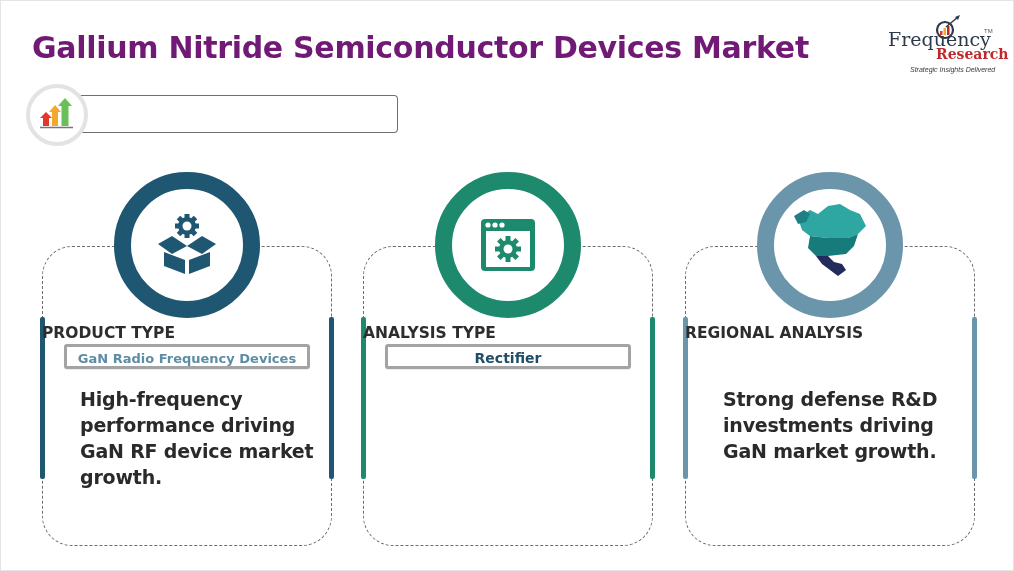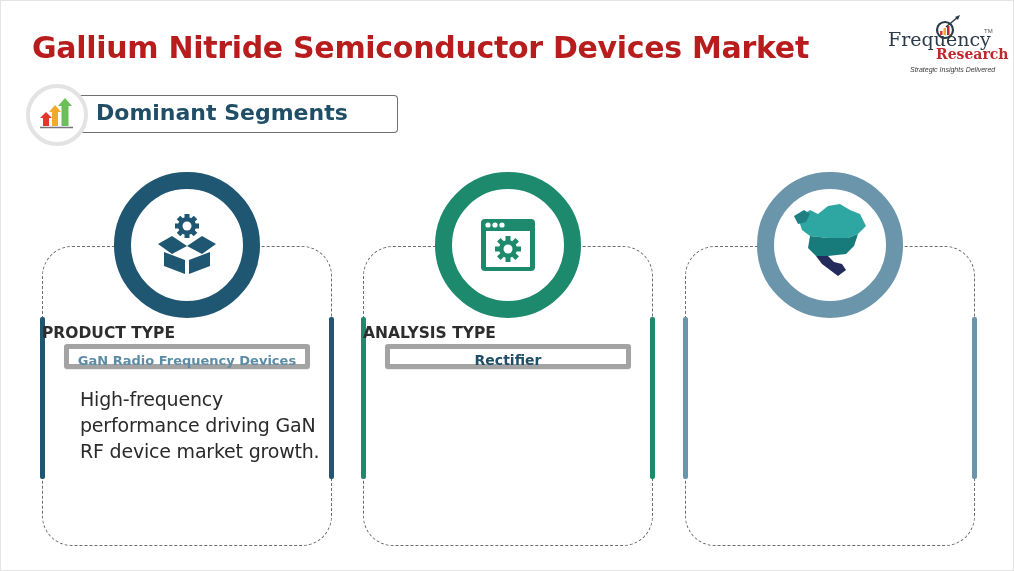--- a/index.html
+++ b/index.html
@@ -2,21 +2,21 @@
 <html><head>
 <meta charset="utf-8">
 <style>
   * { box-sizing: border-box; margin: 0; padding: 0; }
   html, body { width: 1014px; height: 571px; overflow: hidden; background: #ffffff; }
   body { position: relative; font-family: "DejaVu Sans", "Liberation Sans", sans-serif; }
   .frame { position: absolute; inset: 0; border: 1px solid #e4e4e4; }
 
   .title {
     position: absolute; left: 32px; top: 30px;
-    font-size: 30px; font-weight: bold; color: #b91c1c; letter-spacing: -0.3px;
+    font-size: 30px; font-weight: bold; color: #701a75; letter-spacing: -0.3px;
     white-space: nowrap;
   }
 
   .logo { position: absolute; left: 880px; top: 12px; width: 130px; height: 65px; }
   .logo .strat { position: absolute; left: 8px; top: 16px; font-family: "DejaVu Serif", "Liberation Serif", serif; font-size: 19px; color: #2b3b4a; }
   .logo .tm { position: absolute; left: 104px; top: 16px; font-size: 6px; color: #555; font-family: "Liberation Sans", sans-serif; }
   .logo .research { position: absolute; left: 56px; top: 34px; font-family: "DejaVu Serif", "Liberation Serif", serif; font-weight: bold; font-size: 14px; color: #c0282d; }
   .logo .tag { position: absolute; left: 30px; top: 54px; font-family: "Liberation Sans", sans-serif; font-style: italic; font-size: 7px; color: #3a3a3a; white-space: nowrap; }
   .logo .mag { position: absolute; left: 54px; top: 2px; }
 
@@ -35,27 +35,27 @@
   .card .ring {
     position: absolute; left: 72px; top: 0; width: 146px; height: 146px; border-radius: 50%;
     border: 17px solid #1f5671; background: #fff; display: flex; align-items: center; justify-content: center; z-index: 2;
   }
   .card .heading {
     position: absolute; left: 0; top: 152px; width: 290px; text-align: left;
     font-size: 15.5px; font-weight: bold; color: #2d2d2d; white-space: nowrap;
   }
   .card .pill {
     position: absolute; left: 22px; top: 172px; width: 246px; height: 25px;
-    border: 5px solid #a3a3a3; border-radius: 3px; background: #fff;
+    border: 3px solid #a3a3a3; border-radius: 3px; background: #fff;
     text-align: center; font-size: 14px; font-weight: bold; line-height: 23px; white-space: nowrap;
     box-shadow: 0 1px 1px rgba(0,0,0,0.08);
   }
   .card .desc {
     position: absolute; left: 38px; top: 214px; width: 240px;
-    font-size: 19px; font-weight: normal; color: #2a2a2a; line-height: 26px; letter-spacing: -0.2px;
+    font-size: 19px; font-weight: bold; color: #2a2a2a; line-height: 26px; letter-spacing: -0.2px;
   }
 
   .c1 { left: 42px; } .c2 { left: 363px; } .c3 { left: 685px; }
   .c1 .ring { border-color: #1f5671; } .c1 .bar-l, .c1 .bar-r { background: #1f5671; } .c1 .pill { color: #5d8ca5; font-size: 13px; }
   .c2 .ring { border-color: #1e8a6d; } .c2 .bar-l, .c2 .bar-r { background: #1e8a6d; } .c2 .pill { color: #1f4e66; }
   .c3 .ring { border-color: #6b95ab; } .c3 .bar-l, .c3 .bar-r { background: #6b95ab; } .c3 .pill { color: #3fb3c6; }
 </style>
 </head>
 <body>
 
@@ -81,21 +81,20 @@
 <div class="seg-badge">
   <div class="circle">
     <svg width="54" height="54" viewBox="0 0 54 54">
       <polygon points="10,30 16,24 22,30 19,30 19,38 13,38 13,30" fill="#e2372b"></polygon>
       <polygon points="19,24 25,17 31,24 28,24 28,38 22,38 22,24" fill="#f3a92c"></polygon>
       <polygon points="28,18 35,10 42,18 38.5,18 38.5,38 31.5,38 31.5,18" fill="#6bbf59"></polygon>
       <line x1="10" y1="39.5" x2="43" y2="39.5" stroke="#777" stroke-width="1.5"></line>
     </svg>
   </div>
   <div class="box"></div>
-  <span class="label">Dominant Segments</span>
 </div>
 
 <div class="card c1">
   <div class="dash"></div>
   <div class="bar-l"></div>
   <div class="bar-r"></div>
   <div class="ring">
     <svg width="74" height="74" viewBox="0 0 74 74">
       <g fill="#1f5671">
         <circle cx="37" cy="18" r="9"></circle>
@@ -158,13 +157,15 @@
   <div class="bar-l"></div>
   <div class="bar-r"></div>
   <div class="ring">
     <svg width="84" height="90" viewBox="0 0 84 90">
       <path d="M10,18 L22,10 L30,14 L40,6 L52,4 L62,10 L72,14 L78,26 L70,34 L60,38 L40,38 L22,36 L14,30 Z" fill="#2ea6a2"></path>
       <path d="M6,16 L16,10 L22,14 L18,22 L10,24 Z" fill="#1f7f83"></path>
       <path d="M22,36 L40,38 L60,38 L70,34 L66,46 L58,54 L40,56 L28,56 L20,48 Z" fill="#177b7b"></path>
       <path d="M28,56 L40,56 L46,62 L54,64 L58,70 L50,76 L42,70 L34,64 Z" fill="#232a5c"></path>
     </svg>
   </div>
+  <div class="heading">REGIONAL ANALYSIS</div>
+  <div class="desc">Strong defense R&amp;D investments driving GaN market growth.</div>
 </div>
 
 </body></html>

